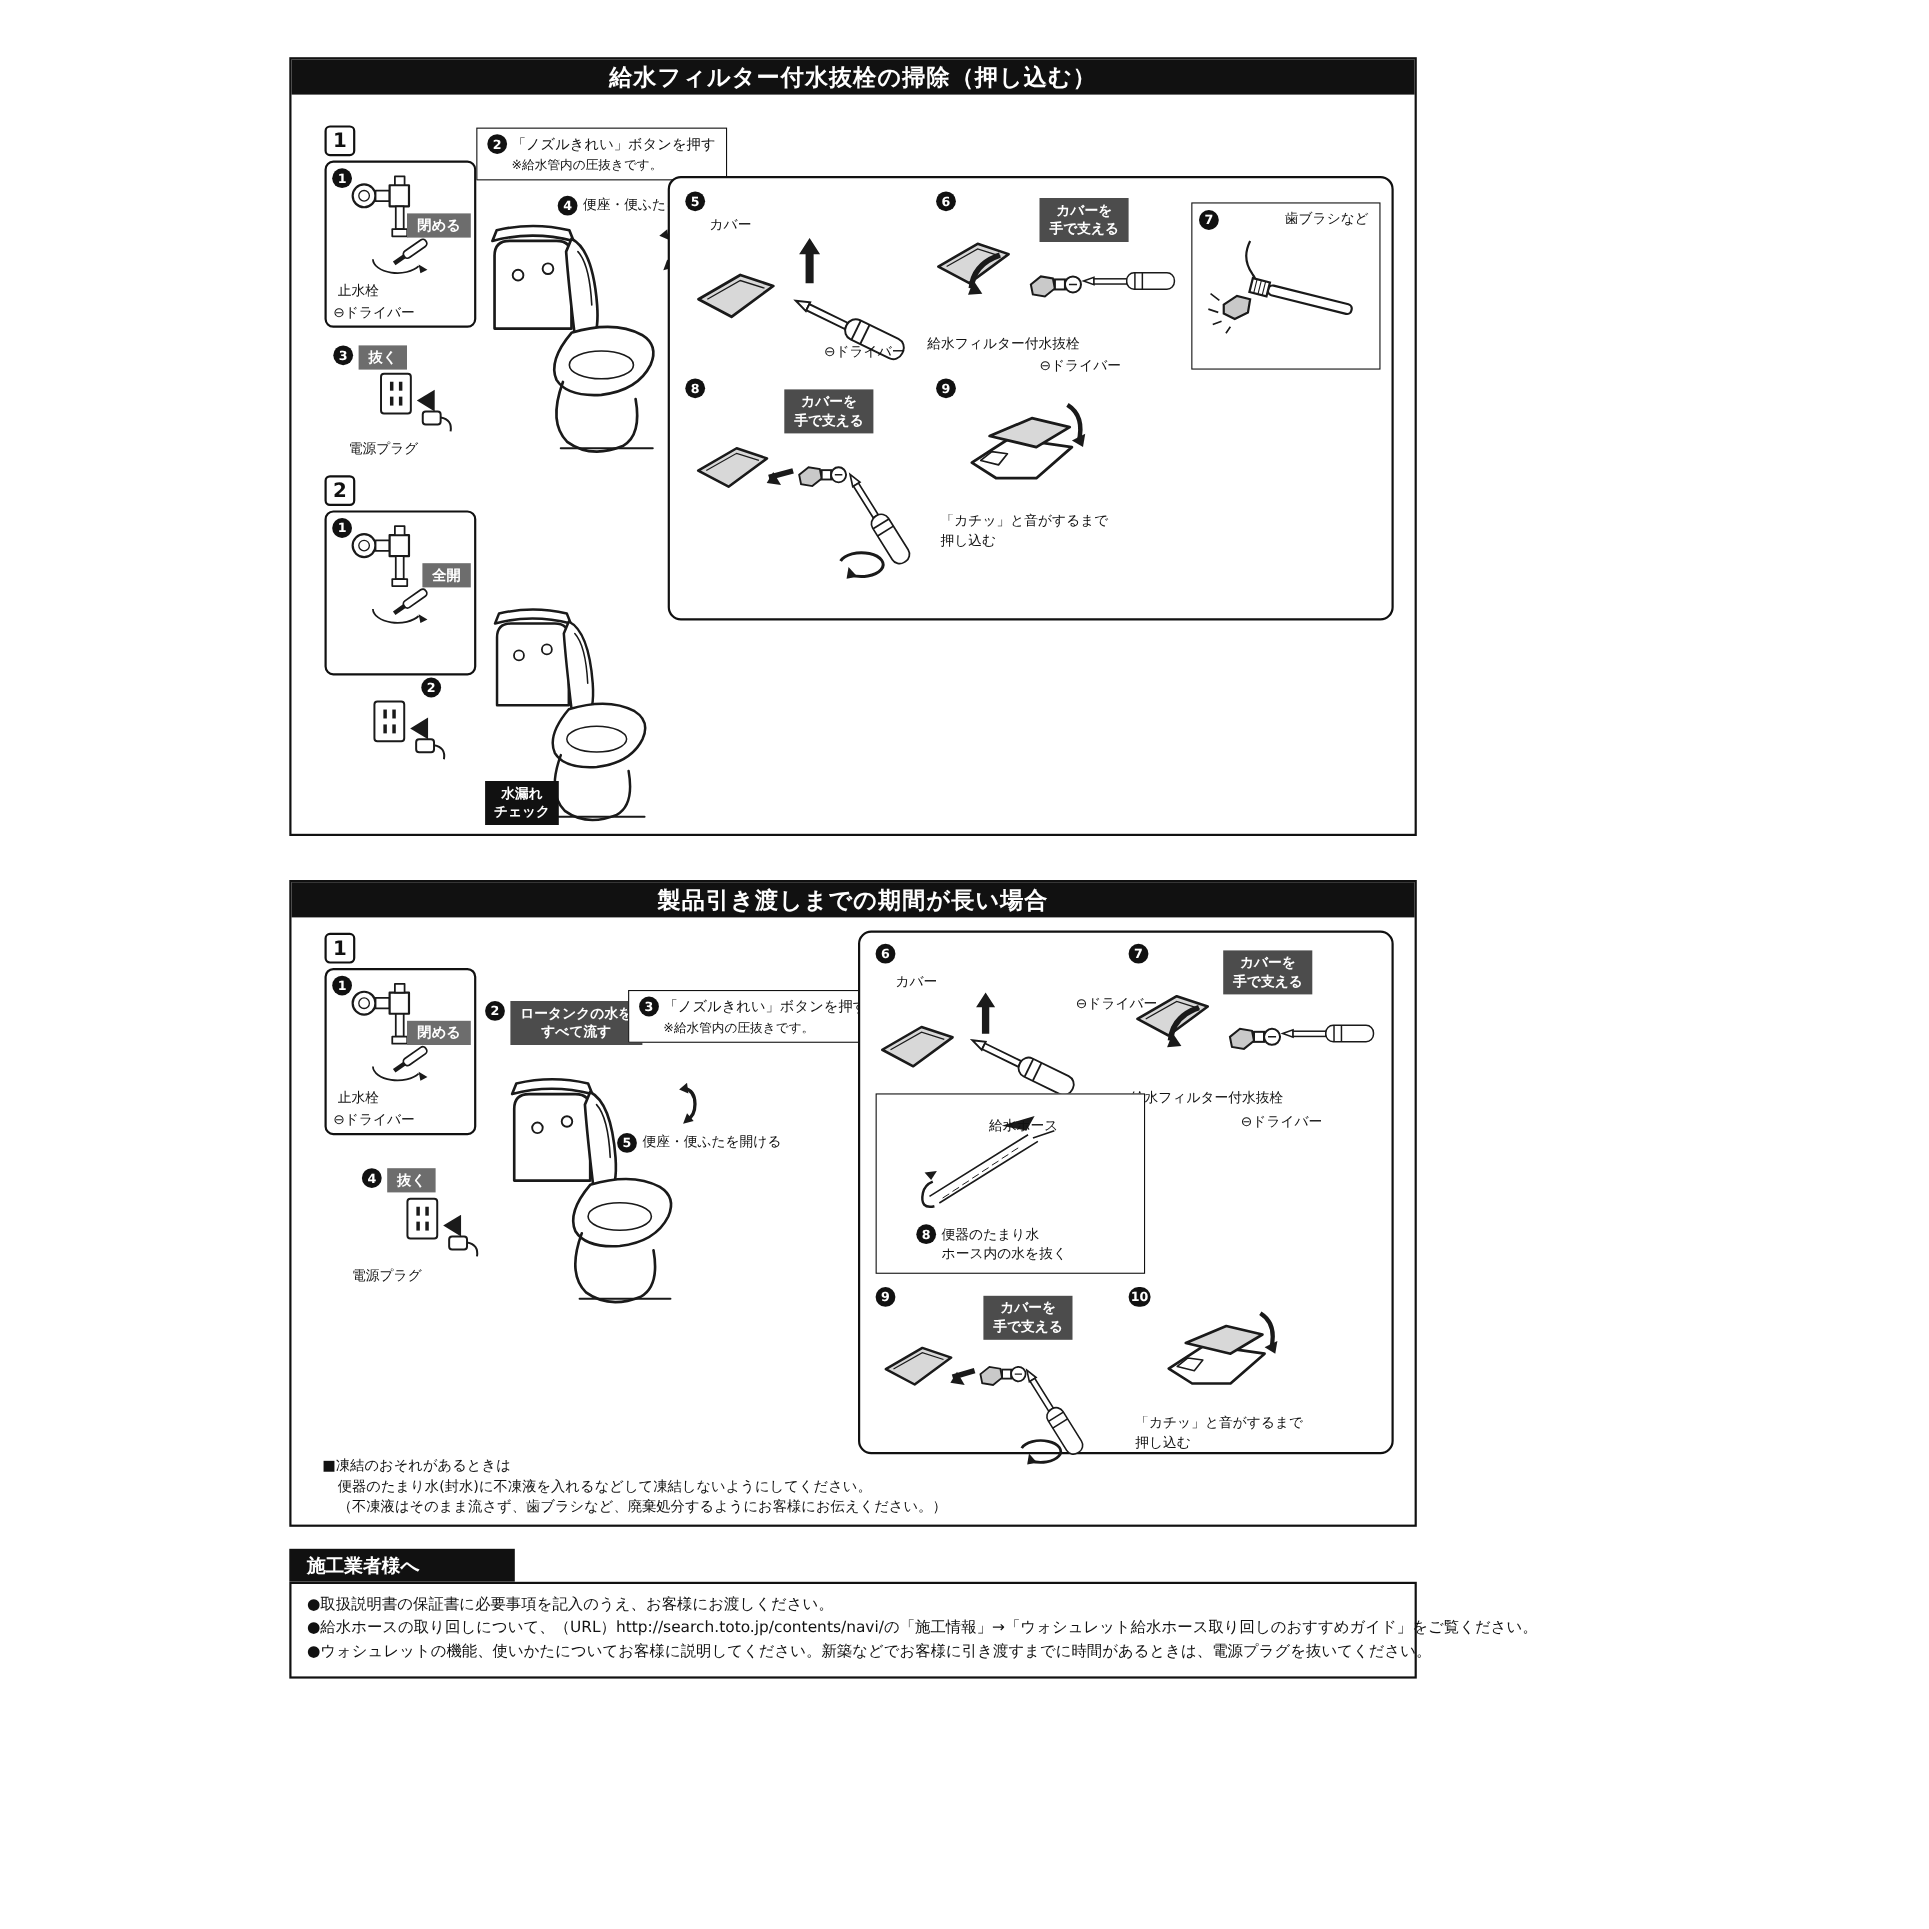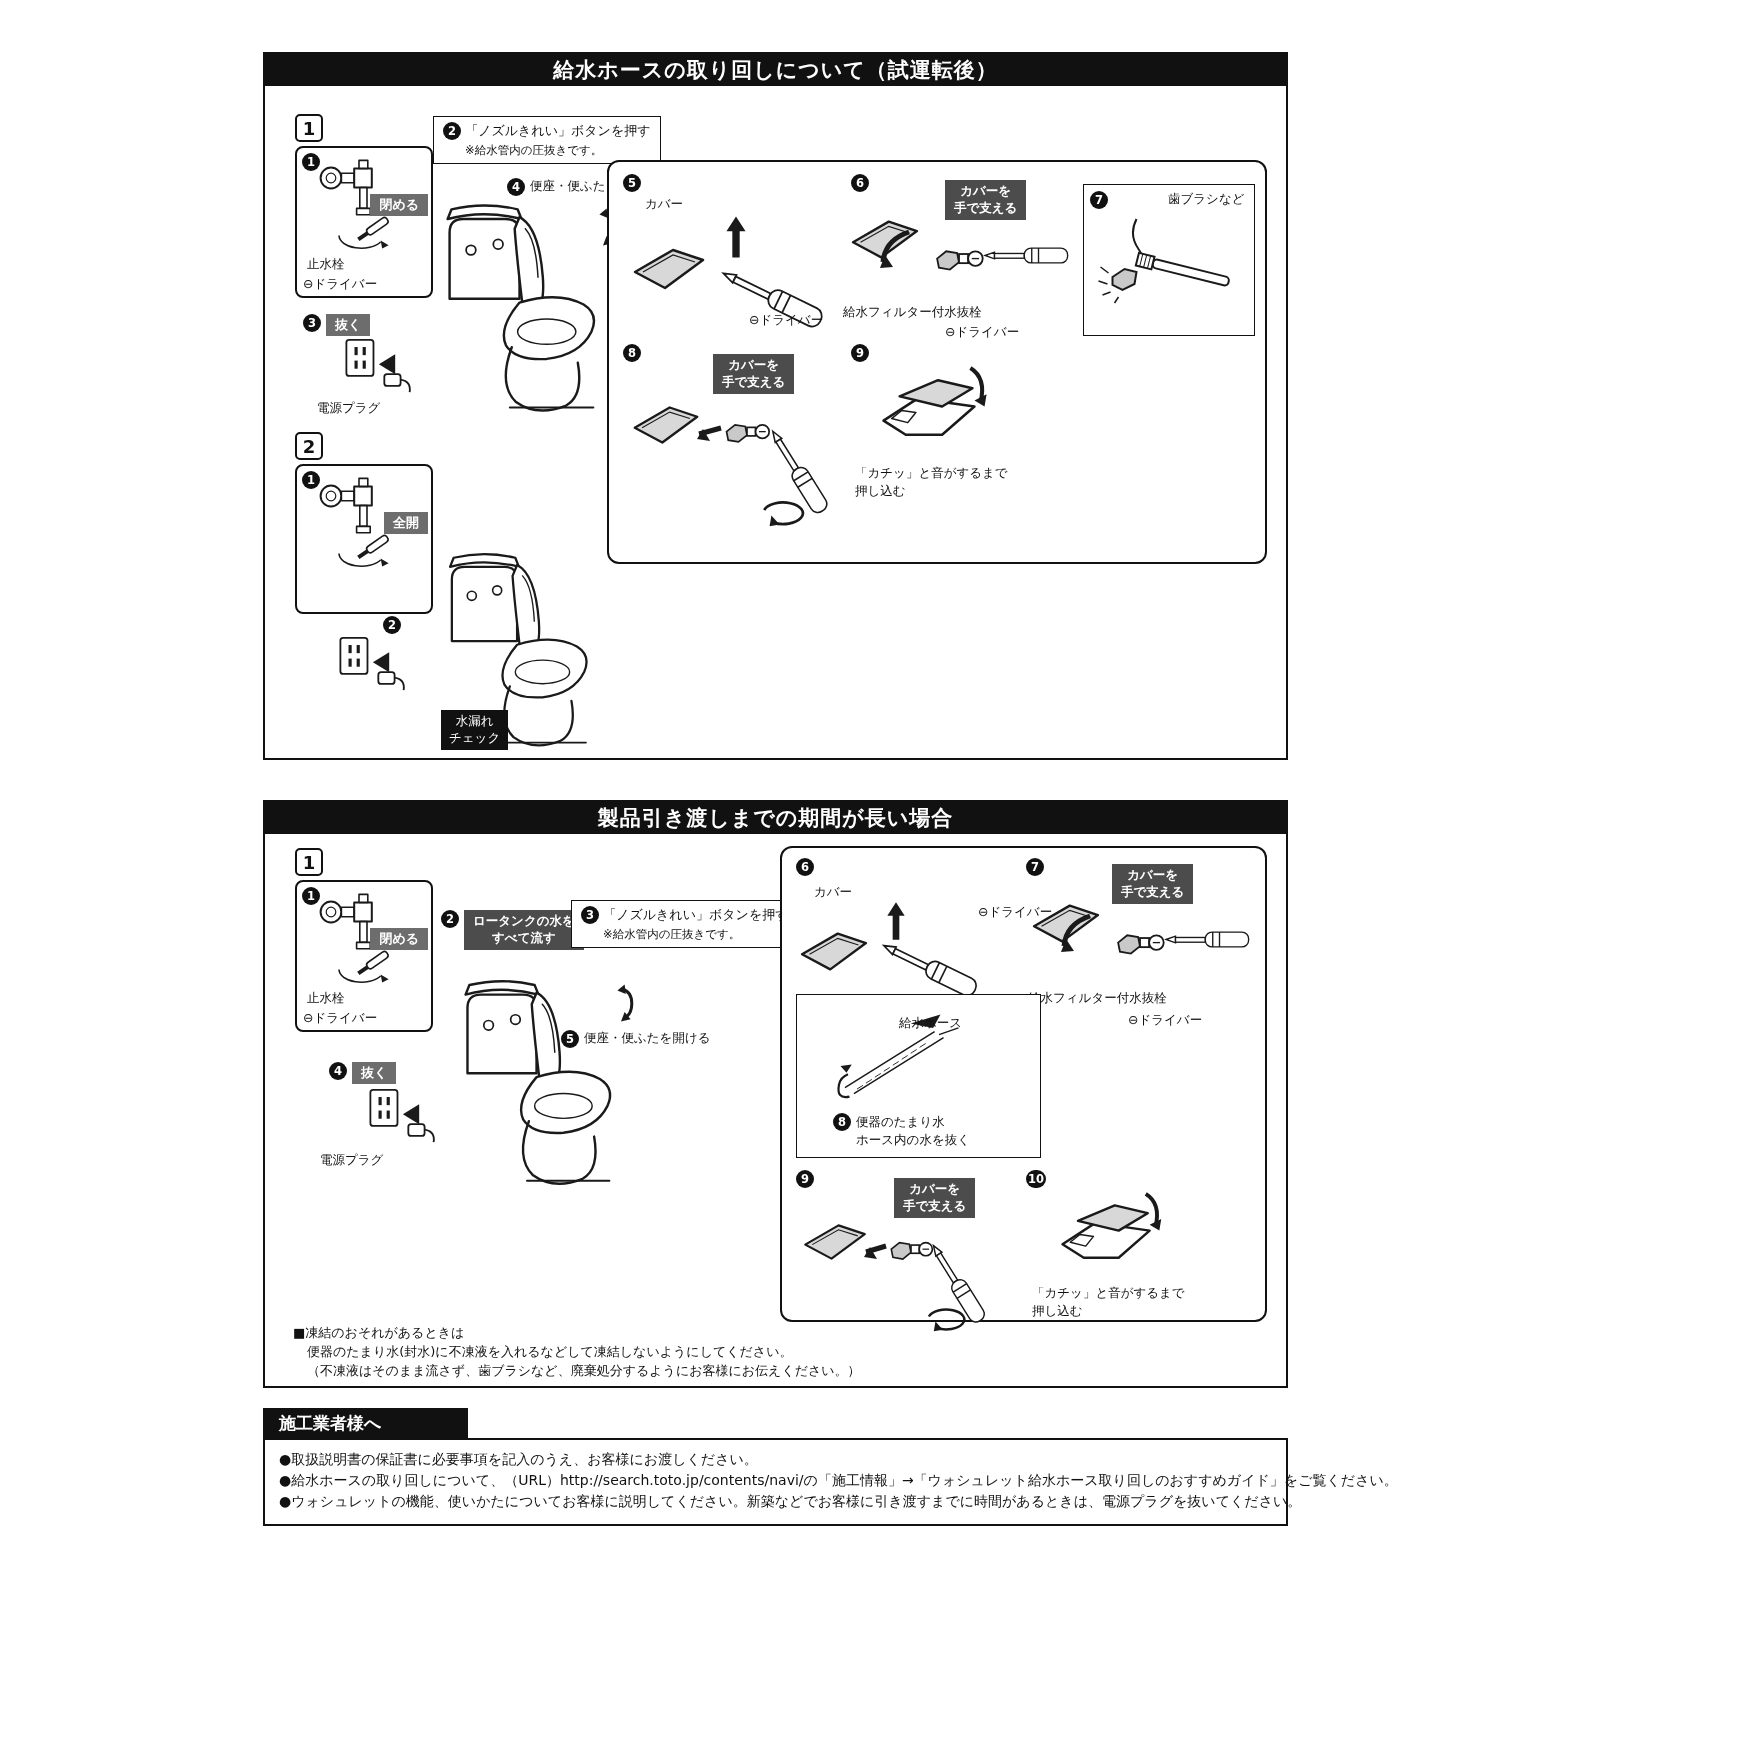--- a/index.html
+++ b/index.html
@@ -15,21 +15,21 @@
   .pnl  { position:absolute; border:2px solid #111; border-radius:8px; background:#fff; }
   .sub  { position:absolute; border:1.5px solid #111; background:#fff; }
   .abs  { position:absolute; }
   .nb   { display:inline-flex; align-items:center; justify-content:center; min-width:18px; height:18px;
           padding:0 2px; border-radius:9px; background:#111; color:#fff; font-size:11.5px;
           font-weight:bold; flex:none; }
   .act  { display:inline-block; background:#6d6d6d; color:#fff; font-weight:bold; font-size:13px;
           padding:2px 9px; white-space:nowrap; }
   .hold { display:inline-block; background:#4c4c4c; color:#fff; font-weight:bold; font-size:12.5px;
           line-height:1.35; padding:3px 9px; text-align:center; white-space:nowrap; }
-  .blk  { position:absolute; background:#111; color:#fff; font-weight:normal; font-size:12.5px;
+  .blk  { position:absolute; background:#111; color:#fff; font-weight:bold; font-size:12.5px;
           line-height:1.35; padding:3px 8px; text-align:center; white-space:nowrap; }
   .lb   { font-size:12.5px; white-space:nowrap; }
   .cap  { font-size:12.5px; line-height:1.45; white-space:nowrap; }
   .lbrow{ position:absolute; display:flex; align-items:flex-start; gap:5px; white-space:nowrap; }
   .co   { position:absolute; border:1.5px solid #111; background:#fff; padding:5px 9px; font-size:13px;
           white-space:nowrap; }
   .co .note { font-size:11.5px; margin-left:22px; margin-top:3px; }
   .ill  { position:absolute; overflow:visible; }
   .tab  { position:absolute; background:#111; color:#fff; font-weight:bold; font-size:17px;
           display:flex; align-items:center; padding-left:16px; }
@@ -146,21 +146,21 @@
     <path d="M10 66 l16 -4 l-10 -12 z" fill="#1a1a1a"></path>
   </symbol>
   <symbol id="sym-rotate" viewBox="0 0 60 40">
     <path d="M8 20 a22 12 0 1 1 10 14" fill="none" stroke="#1a1a1a" stroke-width="3"></path>
     <path d="M14 38 l11 -2 l-9 -10 z" fill="#1a1a1a"></path>
   </symbol>
 </defs>
 </svg>
 
 <section class="box" style="left:263px; top:52px; width:1025px; height:708px">
-  <div class="hdr">給水ホースの取り回しについて（試運転後）</div>
+  <div class="hdr">給水フィルター付水抜栓の掃除（押し込む）</div>
 
   <div class="marker" style="left:30px; top:60px">
     <span>1</span>
   </div>
 
   <div class="pnl" style="left:30px; top:92px; width:138px; height:152px">
     <span class="nb abs" style="left:5px; top:5px">1</span>
     <svg class="ill" style="left:14px; top:6px; width:96px; height:100px">
         <use href="#sym-valve"></use>
       </svg>

